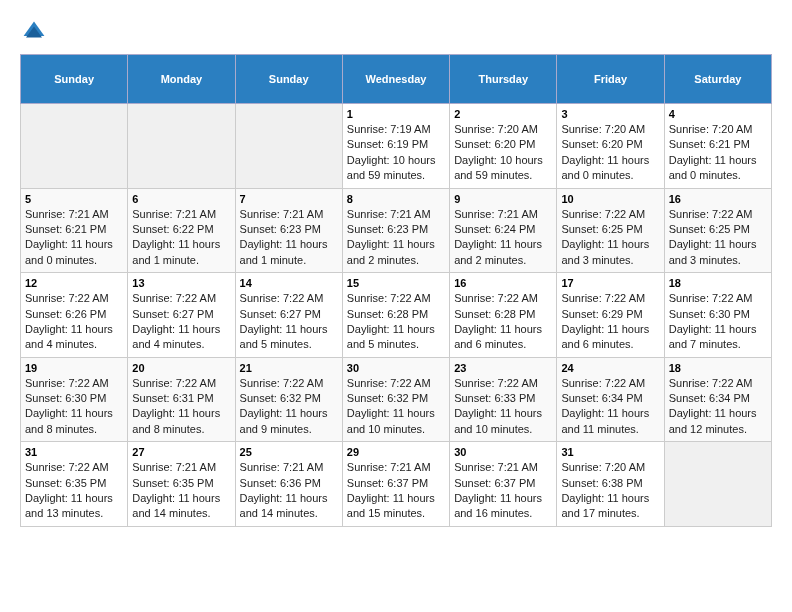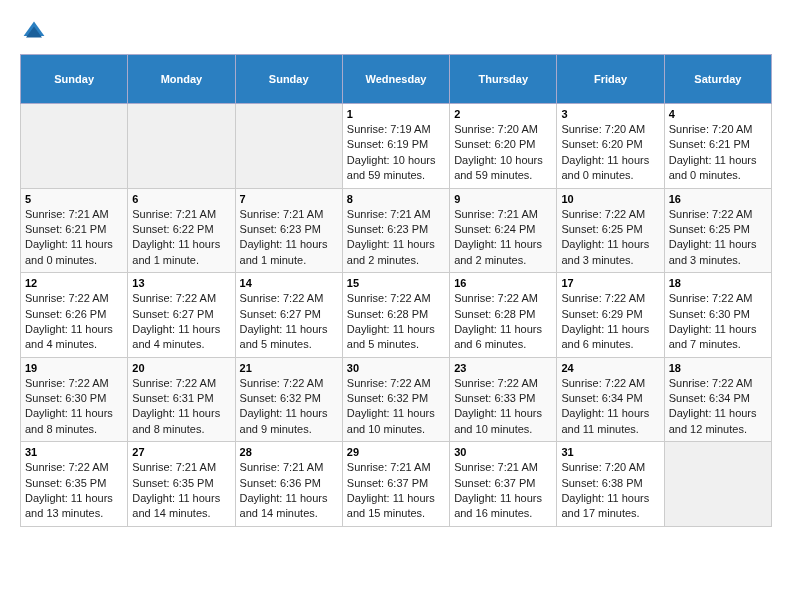--- a/index.html
+++ b/index.html
@@ -223,21 +223,21 @@
       <tr>
         <td>
           <span class="day-num">31</span>
           <div class="day-info">Sunrise: 7:22 AM<br>Sunset: 6:35 PM<br>Daylight: 11 hours<br>and 13 minutes.</div>
         </td>
         <td>
           <span class="day-num">27</span>
           <div class="day-info">Sunrise: 7:21 AM<br>Sunset: 6:35 PM<br>Daylight: 11 hours<br>and 14 minutes.</div>
         </td>
         <td>
-          <span class="day-num">28</span>
+          <span class="day-num">25</span>
           <div class="day-info">Sunrise: 7:21 AM<br>Sunset: 6:36 PM<br>Daylight: 11 hours<br>and 14 minutes.</div>
         </td>
         <td>
           <span class="day-num">29</span>
           <div class="day-info">Sunrise: 7:21 AM<br>Sunset: 6:37 PM<br>Daylight: 11 hours<br>and 15 minutes.</div>
         </td>
         <td>
           <span class="day-num">30</span>
           <div class="day-info">Sunrise: 7:21 AM<br>Sunset: 6:37 PM<br>Daylight: 11 hours<br>and 16 minutes.</div>
         </td>

